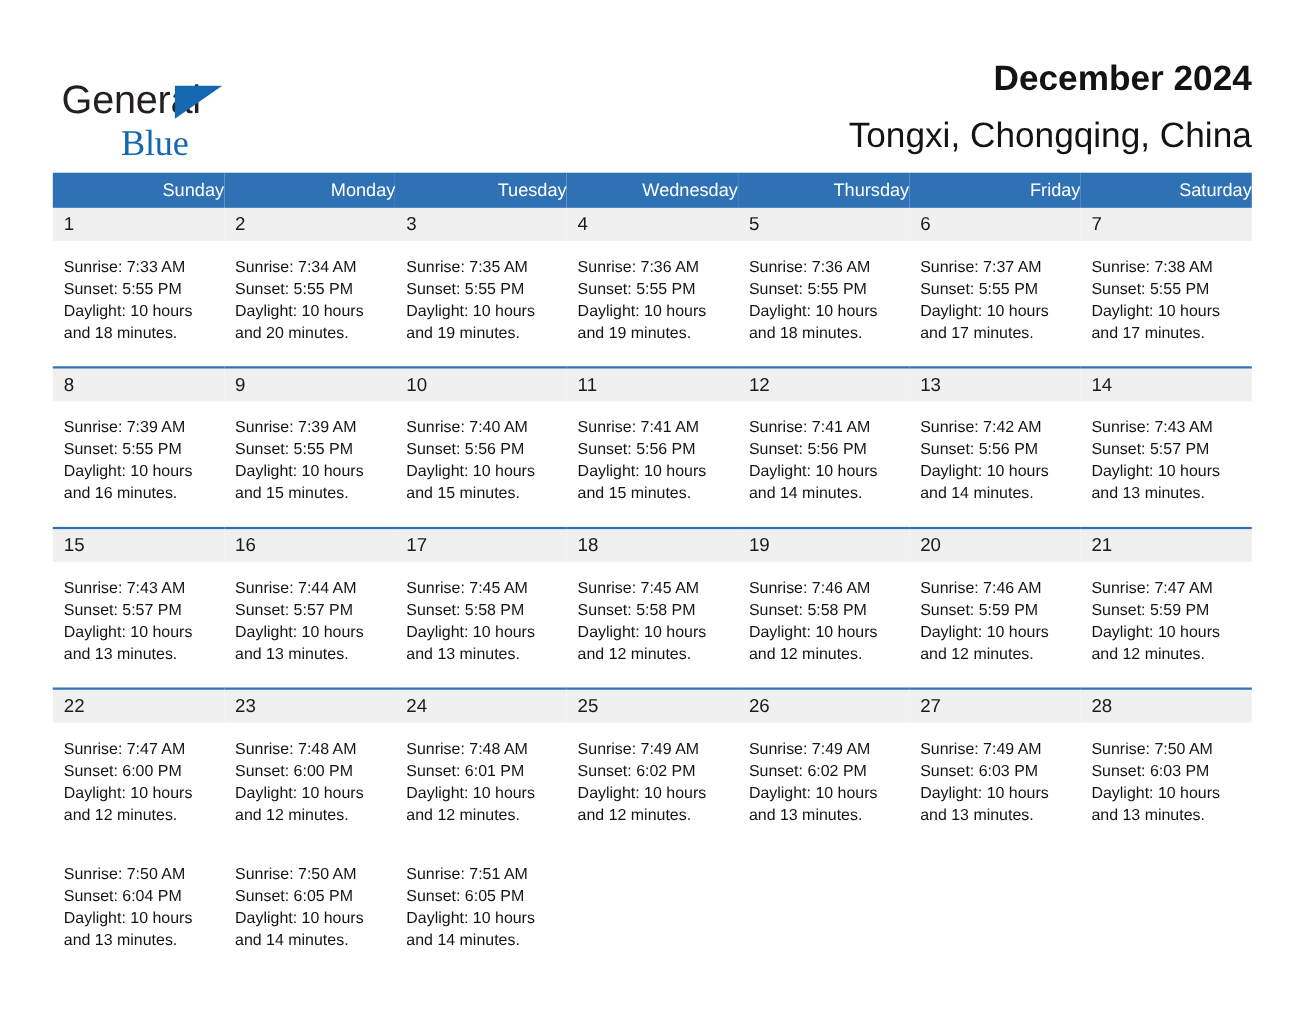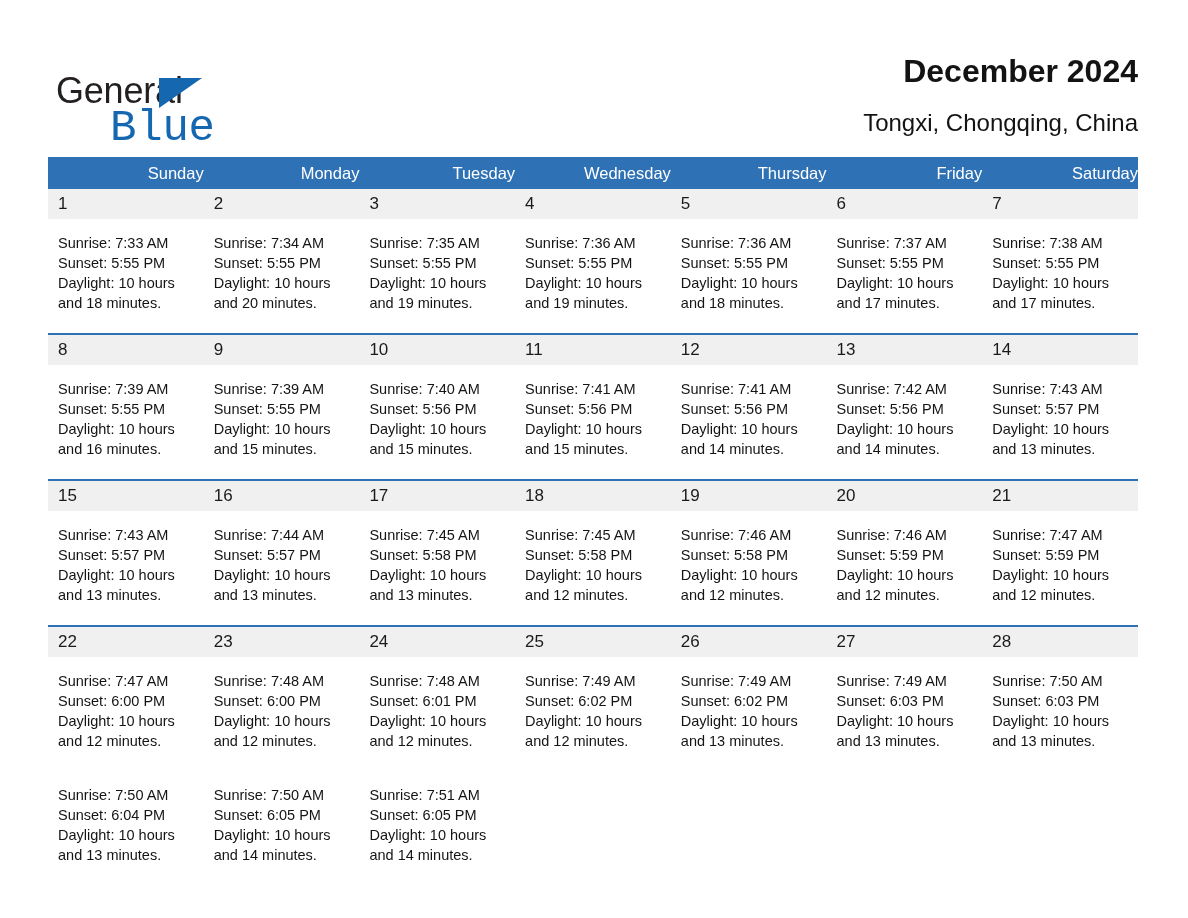--- a/index.html
+++ b/index.html
@@ -52,44 +52,44 @@
     left: 103px;
     top: 8px;
     width: 0;
     height: 0;
     border-left: 43px solid #1567b0;
     border-bottom: 30px solid transparent;
   }
   .logo-blue {
     position: absolute;
     left: 54px;
-    top: 33px;
-    font-size: 44px;
+    top: 43px;
+    font-size: 33px;
     color: #1567b0;
     letter-spacing: -0.2px;
-    font-family: Liberation Mono, monospace;
+    font-family: Liberation Serif, serif;
     white-space: nowrap;
   }
   .title-block {
     position: absolute;
     right: 0px;
     top: 0px;
     text-align: right;
   }
   .month-title {
     font-size: 32px;
     line-height: 54px;
     color: #131313;
     font-weight: bold;
     margin: 0;
     white-space: nowrap;
     font-family: "Liberation Sans", sans-serif;
   }
   .location-title {
-    font-size: 24px;
+    font-size: 32px;
     line-height: 30px;
     color: #131313;
     margin: 10px 0 0 0;
     font-weight: normal;
     white-space: nowrap;
     font-family: "Liberation Sans", sans-serif;
   }
 
   
   .calendar {

